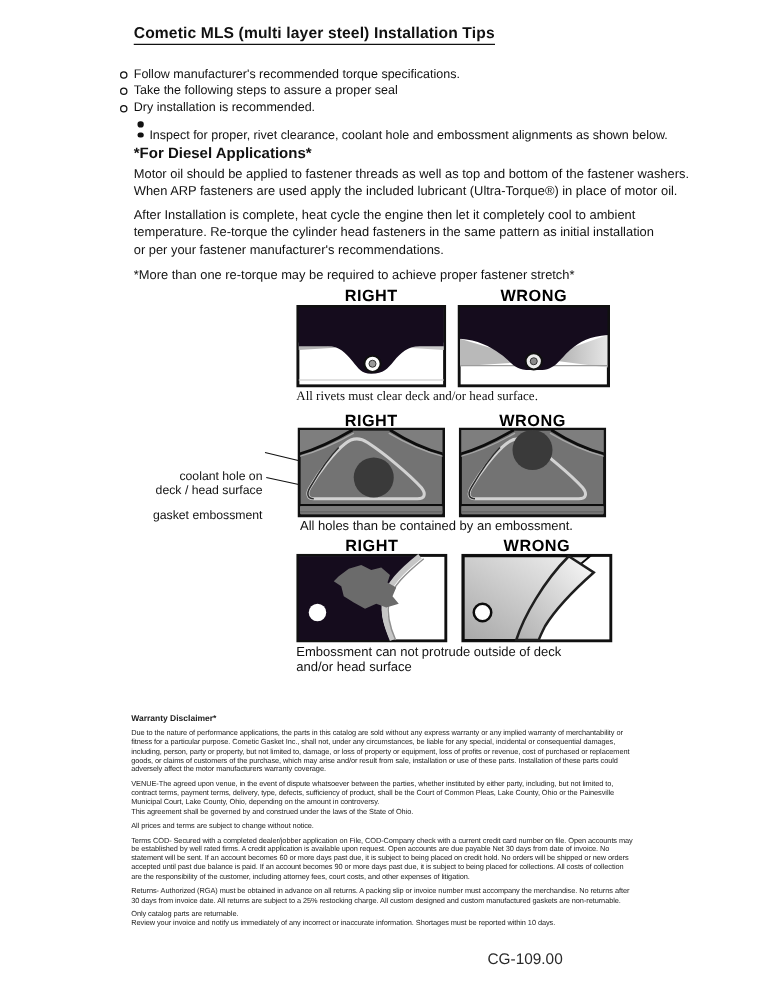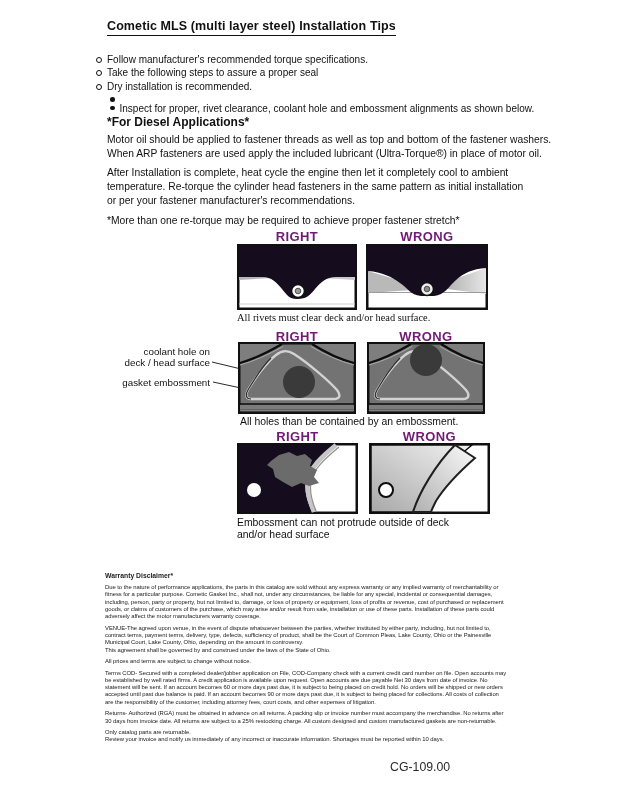--- a/index.html
+++ b/index.html
@@ -30,26 +30,26 @@
     flex:0 0 auto; width:4.5px; height:4.5px; background:#111; border-radius:50%;
     margin:4px 5px 0 0;
   }
 
   
   .diesel-heading { position:absolute; left:107px; top:115px; font-size:12px; font-weight:bold; }
   .diesel-body { position:absolute; left:107px; top:133px; width:452px; font-size:10.3px; line-height:13.7px; }
   .diesel-body p { margin:0 0 6px 0; }
 
   
-  .fig-label { position:absolute; text-align:center; font-size:13px; font-weight:bold; letter-spacing:0.4px; color:#701a75; }
+  .fig-label { position:absolute; text-align:center; font-size:13px; font-weight:bold; letter-spacing:0.4px; color:#000000; }
   .fig-caption { position:absolute; font-size:10.4px; line-height:11.5px; color:#111; }
   .panel { position:absolute; display:block; }
   .anno {
     position:absolute; left:90px; width:120px; text-align:right;
-    font-size:9.8px; line-height:11px; color:#111;
+    font-size:9.8px; line-height:11px; color:#111;margin-top:30px;
   }
   .leader-overlay { position:absolute; left:208px; top:356px; }
 
   
   .disclaimer { position:absolute; left:105px; top:572px; width:418px; color:#222; }
   .disclaimer h3 { margin:0 0 5px 0; font-size:6.8px; font-weight:bold; }
   .disclaimer p { margin:0 0 4.2px 0; font-size:5.9px; line-height:7.3px; letter-spacing:-0.05px; }
 
   
   .footer-code { position:absolute; left:390px; top:760px; font-size:12.3px; color:#2a2a2a; }

